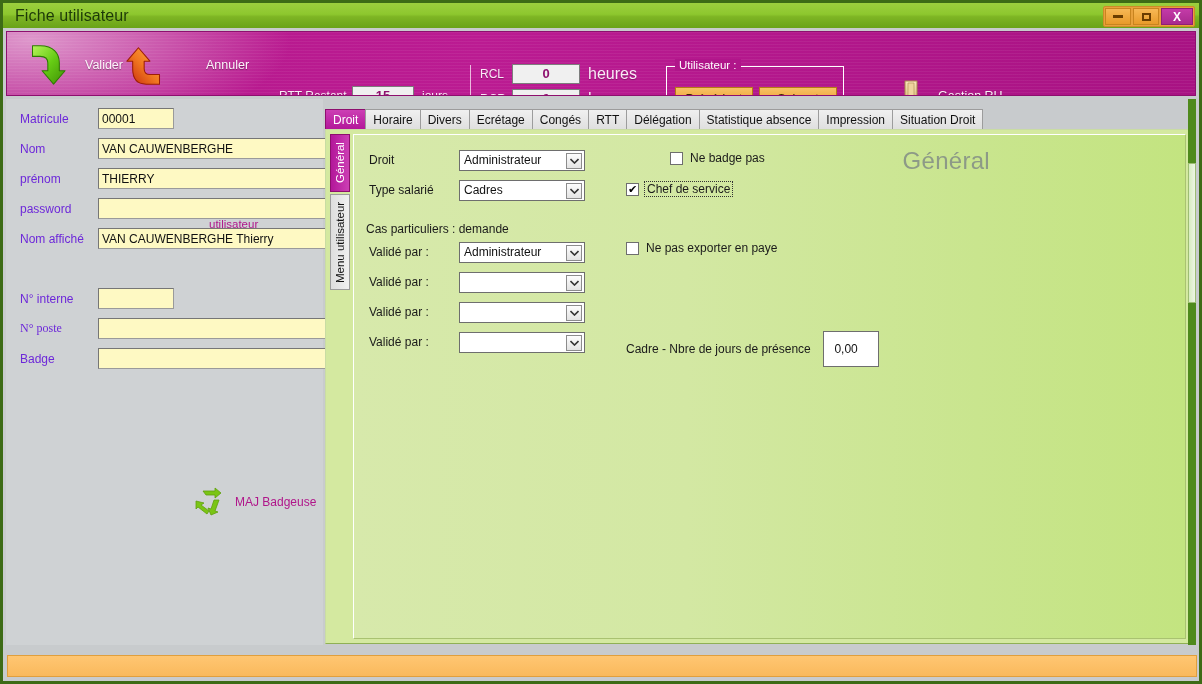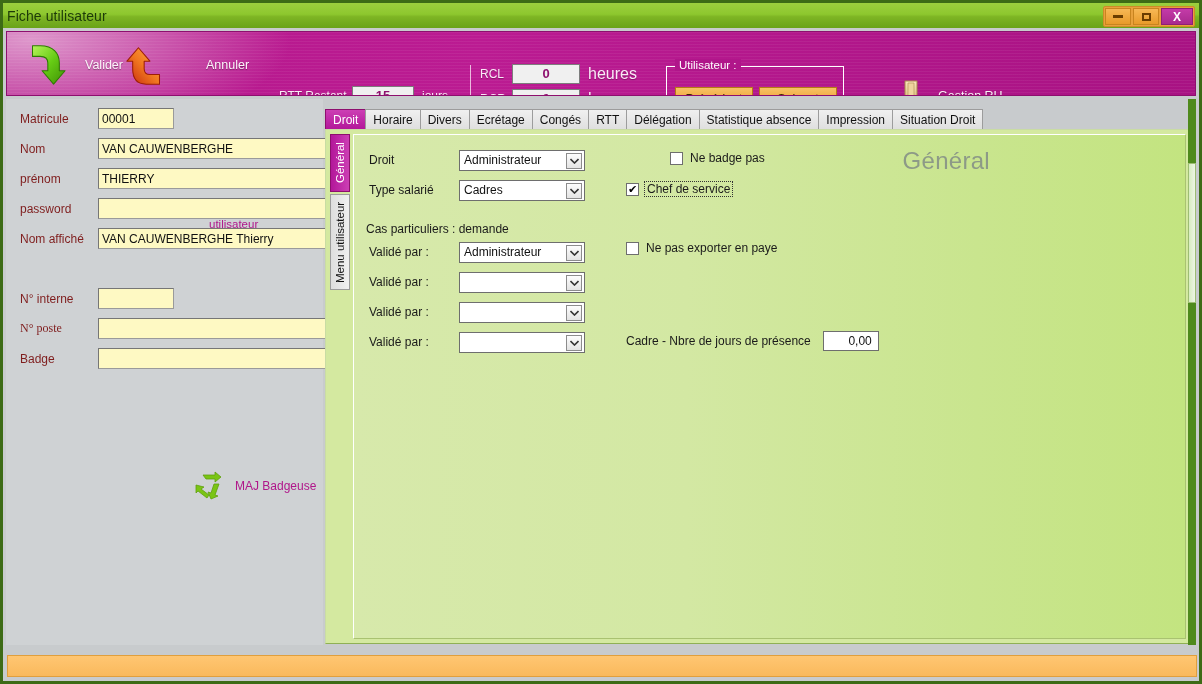--- a/index.html
+++ b/index.html
@@ -21,22 +21,22 @@
   }
 
   
   #title-bar {
     position: absolute; left: 0; top: 0;
     width: 1196px; height: 25px;
     background: linear-gradient(to bottom, #9ccf3e 0%, #8dc72e 45%, #7eb524 55%, #6aa318 100%);
     display: flex; align-items: center;
   }
   #window-title {
-    margin-left: 4px;
-    font-size: 14px;
+    margin-left: 12px;
+    font-size: 16px;
     color: #1d3a08;
     letter-spacing: .1px;
   }
   #window-controls {
     position: absolute; right: 4px; top: 3px;
     display: flex; gap: 2px;
     padding: 1px;
     background: #e8a13c;
     border: 1px solid #cf8a28;
     border-radius: 2px;
@@ -169,21 +169,21 @@
     position: absolute; left: 3px; top: 96px;
     width: 317px; height: 546px;
     background: #cfd2d4;
   }
   .form-row {
     position: absolute; left: 0;
     display: flex; align-items: center; height: 21px;
   }
   .form-label {
     width: 78px; margin-left: 14px;
-    font-size: 12px; color: #7f1d1d;
+    font-size: 12px; color: #6d28d9;
   }
   .form-input {
     height: 21px;
     background: #fef9c3;
     border: 1px solid #9a9a9a;
     border-top-color: #767676;
     border-left-color: #767676;
     font-size: 12px; color: #111;
     padding: 0 3px;
     display: flex; align-items: center;
@@ -213,21 +213,21 @@
 
   #switch-mode-link {
     position: absolute; left: 203px; top: 104px;
     width: 118px;
     font-size: 11.5px; line-height: 14px;
     color: #b0168a;
     cursor: pointer;
   }
 
   #maj-badgeuse {
-    position: absolute; left: 188px; top: 372px;
+    position: absolute; left: 188px; top: 388px;
     display: flex; align-items: center; cursor: pointer;
   }
   #maj-badgeuse-label {
     margin-left: 9px; font-size: 12px; color: #b0168a;
   }
 
   
   #tab-strip {
     position: absolute; left: 322px; top: 106px;
     height: 21px;
@@ -339,25 +339,25 @@
   }
   .cbox-label.focused {
     border: 1px dotted #333;
     padding: 0 2px; margin-left: 5px;
   }
 
   #cadre-row { position: absolute; left: 272px; top: 196px; display: flex; align-items: center; }
   #cadre-label { font-size: 12px; color: #1a1a1a; }
   #cadre-input {
     margin-left: 12px;
-    width: 56px; height: 20px;
+    width: 56px; height: 36px;
     background: #ffffff; border: 1px solid #6e6e6e;
     font-size: 12px; color: #111;
     display: flex; align-items: center; justify-content: flex-end;
-    padding-right: 6px;
+    padding-right: 20px;
     cursor: text;
   }
 
   
   #right-scrollbar {
     position: absolute; right: 3px; top: 96px;
     width: 8px; height: 546px;
     background: #4f8a1c;
     cursor: pointer;
   }

